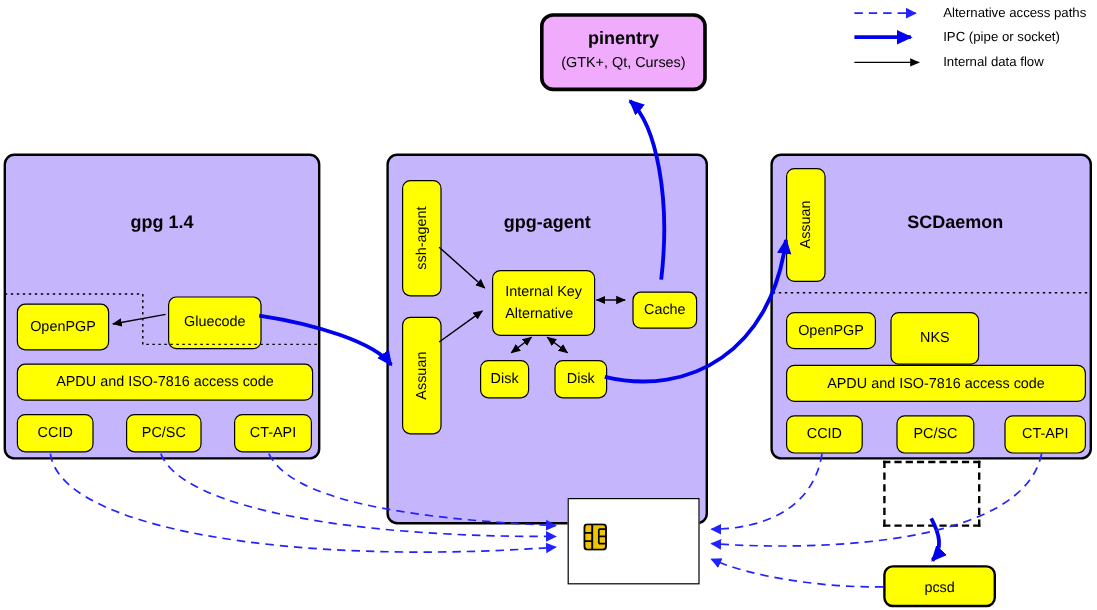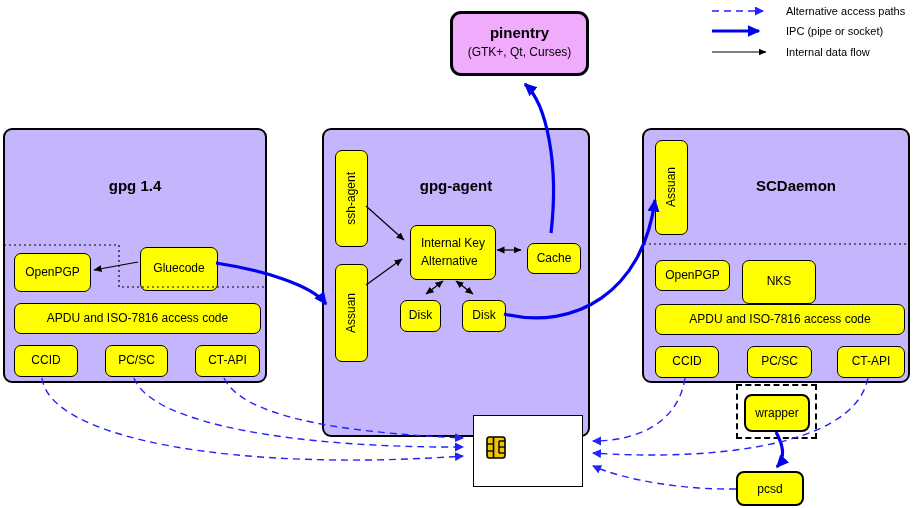--- a/index.html
+++ b/index.html
@@ -76,23 +76,22 @@
       </div>
     <div class="node" style="left:11px;top:130px;width:75px;height:31px;">OpenPGP</div>
     <div class="node" style="left:98px;top:130px;width:74px;height:44px;">NKS</div>
     <div class="node" style="left:11px;top:174px;width:250px;height:31px;">APDU and ISO-7816 access code</div>
     <div class="node" style="left:11px;top:216px;width:64px;height:32px;">CCID</div>
     <div class="node" style="left:103px;top:216px;width:65px;height:32px;">PC/SC</div>
     <div class="node" style="left:193px;top:216px;width:68px;height:32px;">CT-API</div>
   </div>
 
   <div class="wrapper-dashed"></div>
-  <div class="extbox" style="left:744px;top:394px;width:66px;height:38px;">wrapper</div>
 
-  <div class="extbox" style="left:736px;top:471px;width:68px;height:35px;">pcsd</div>
+  <div class="extbox" style="left:736px;top:471px;width:94px;height:35px;">pcsd</div>
 
   <div class="smartcard">
     <svg class="chip" width="20" height="23" viewBox="0 0 20 23">
       <rect x="1" y="1" width="18" height="21" rx="2.5" fill="#efc400" stroke="#000" stroke-width="1.6"></rect>
       <line x1="7.5" y1="1" x2="7.5" y2="22" stroke="#000" stroke-width="1.6"></line>
       <line x1="1" y1="8" x2="7.5" y2="8" stroke="#000" stroke-width="1.4"></line>
       <line x1="1" y1="15" x2="7.5" y2="15" stroke="#000" stroke-width="1.4"></line>
       <line x1="13" y1="5" x2="19" y2="5" stroke="#000" stroke-width="1.4"></line>
       <line x1="13" y1="11" x2="19" y2="11" stroke="#000" stroke-width="1.4"></line>
       <line x1="13" y1="17" x2="19" y2="17" stroke="#000" stroke-width="1.4"></line>

